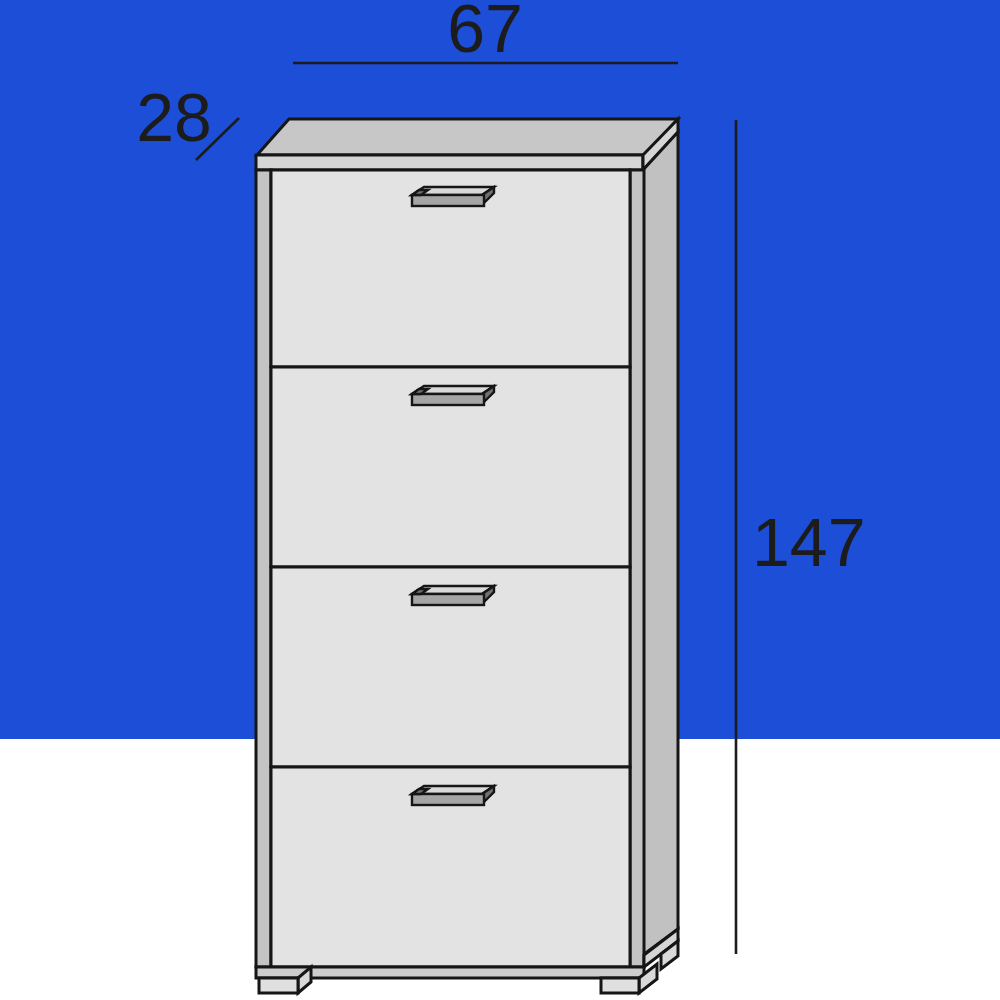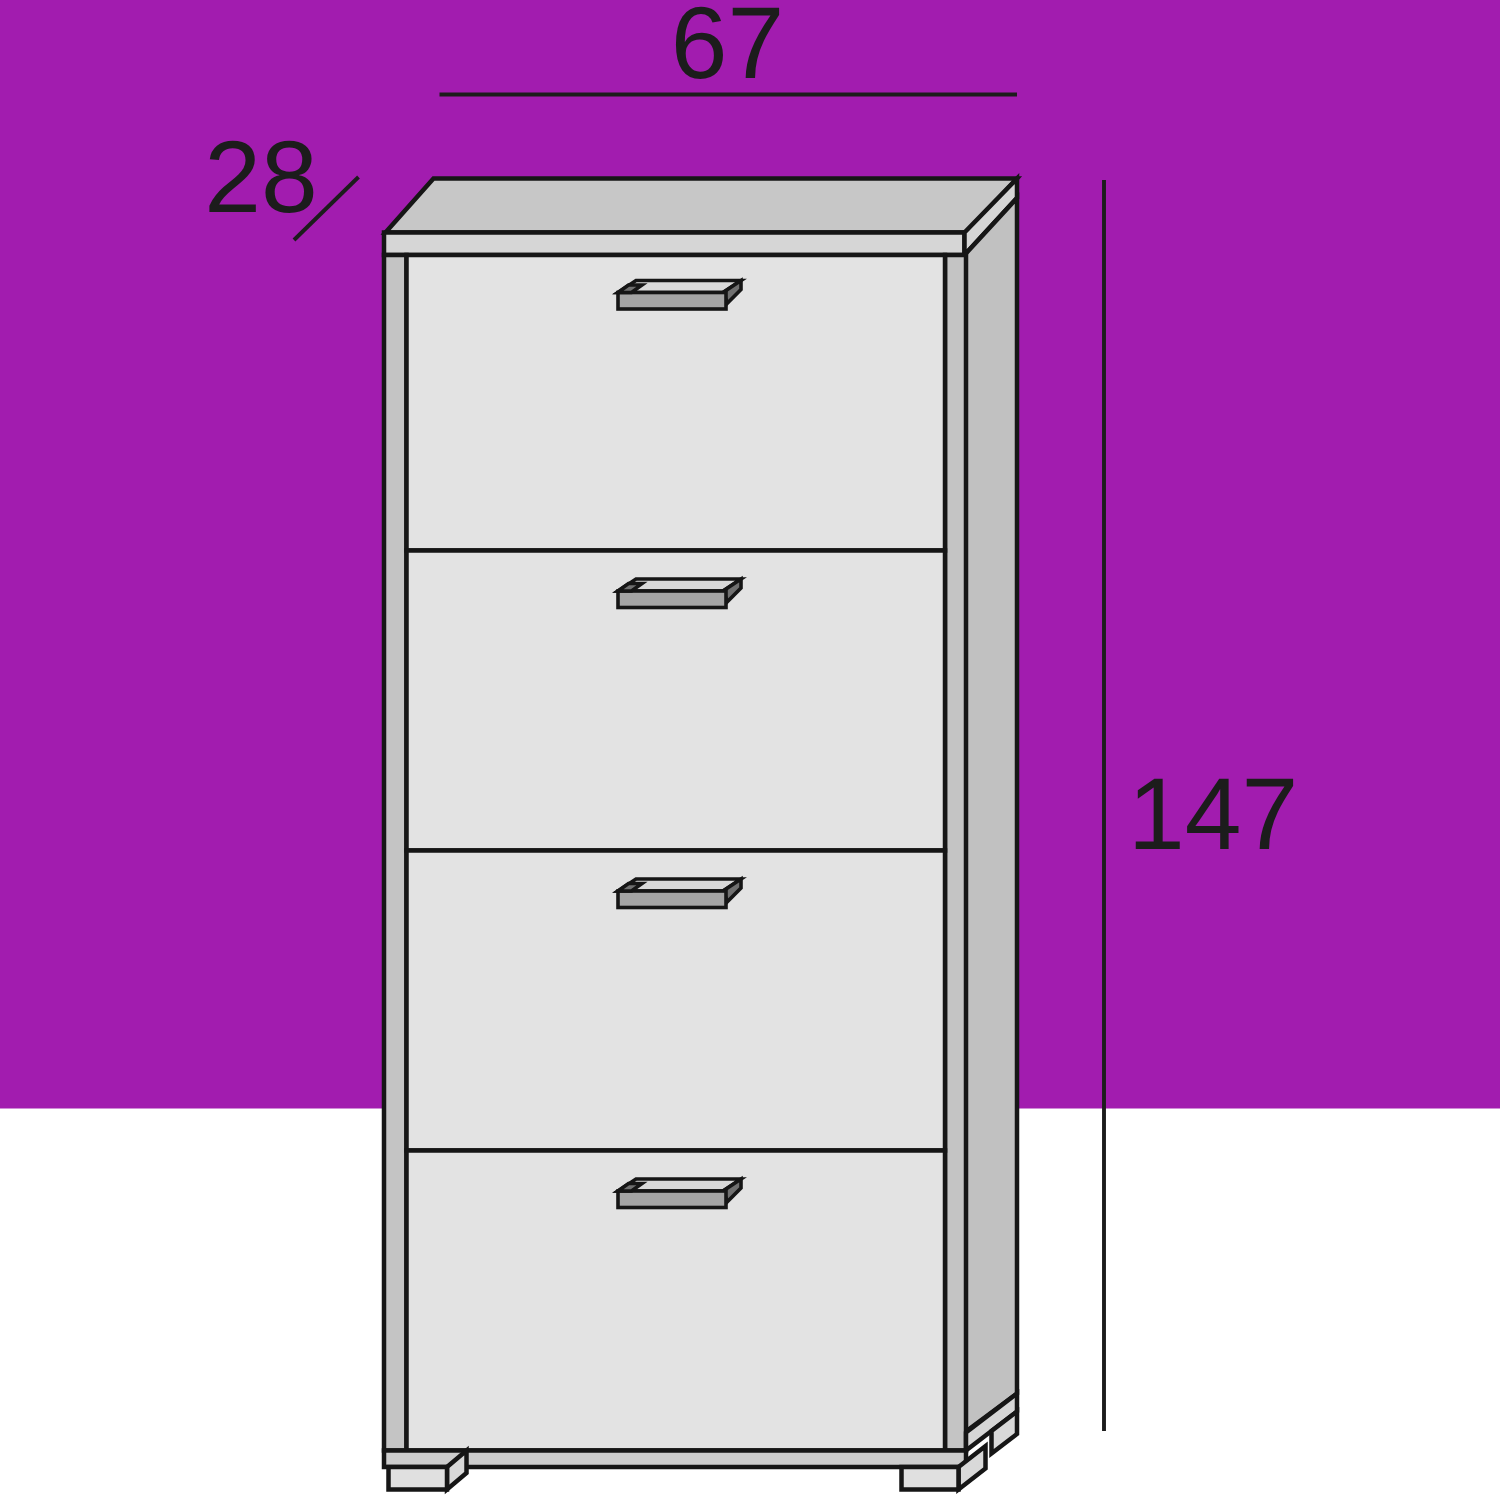--- a/index.html
+++ b/index.html
@@ -7,21 +7,21 @@
     padding: 0;
     background: #ffffff;
     width: 1000px;
     height: 1000px;
     overflow: hidden;
   }
   .stage {
     position: relative;
     width: 1000px;
     height: 739px;
-    background: #a21caf;
+    background: #1d4ed8;
   }
   svg { display: block; }
   .ln {
     stroke: #161616;
     stroke-width: 3;
     stroke-linejoin: miter;
   }
   .thin {
     stroke: #161616;
     stroke-width: 2.4;

